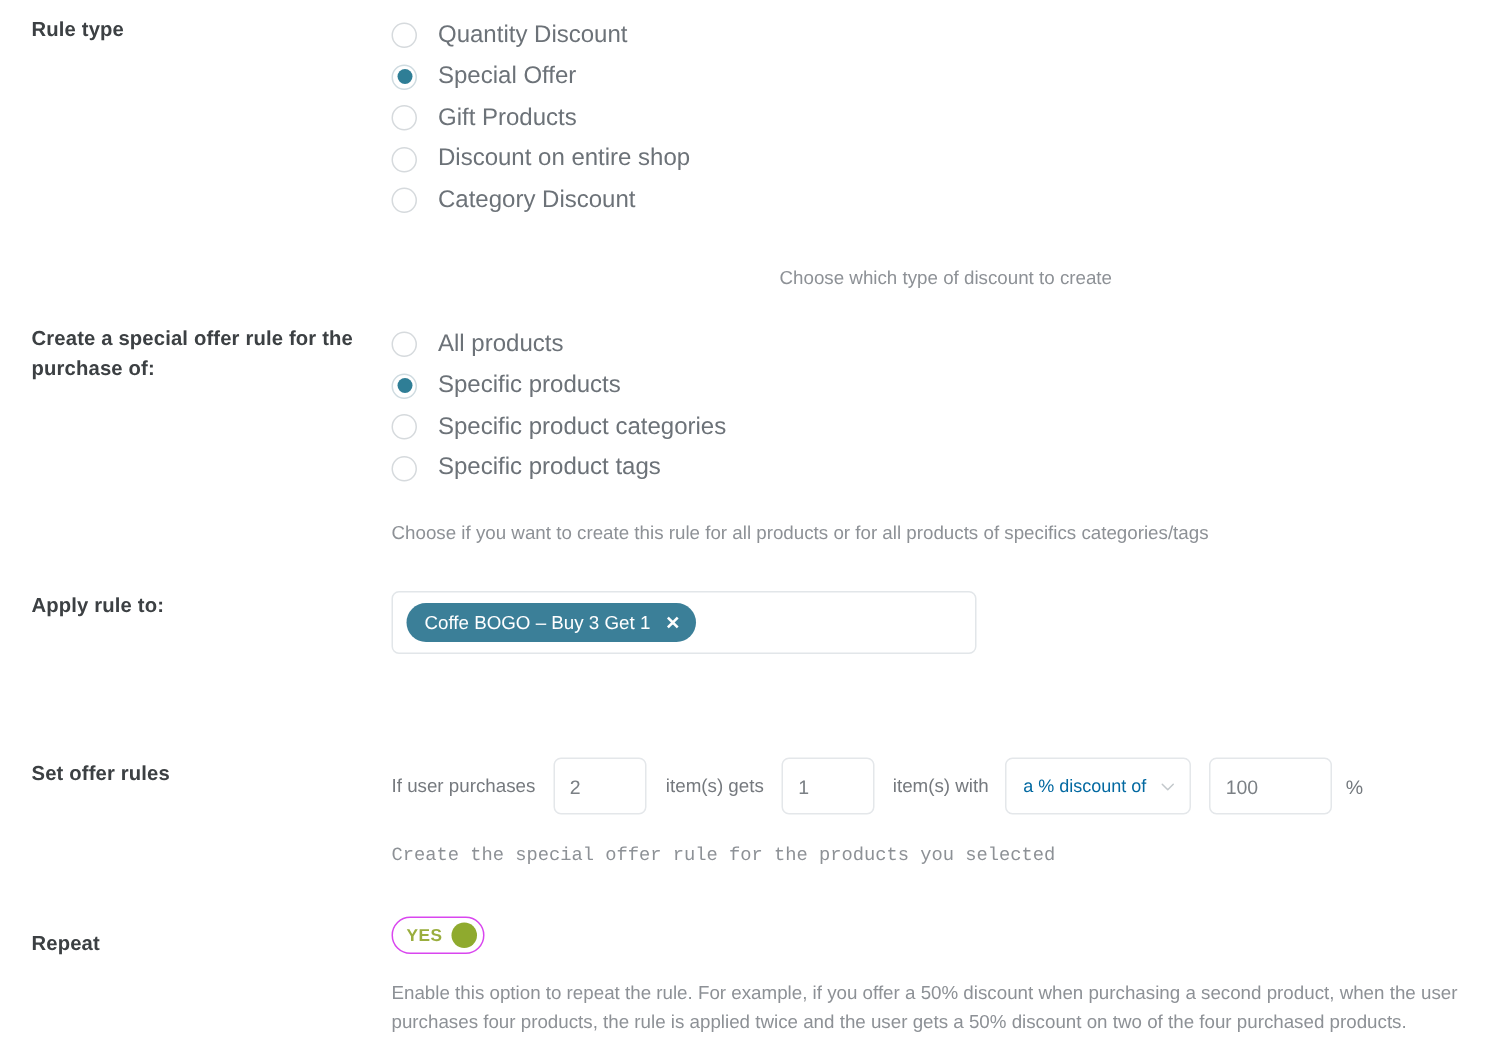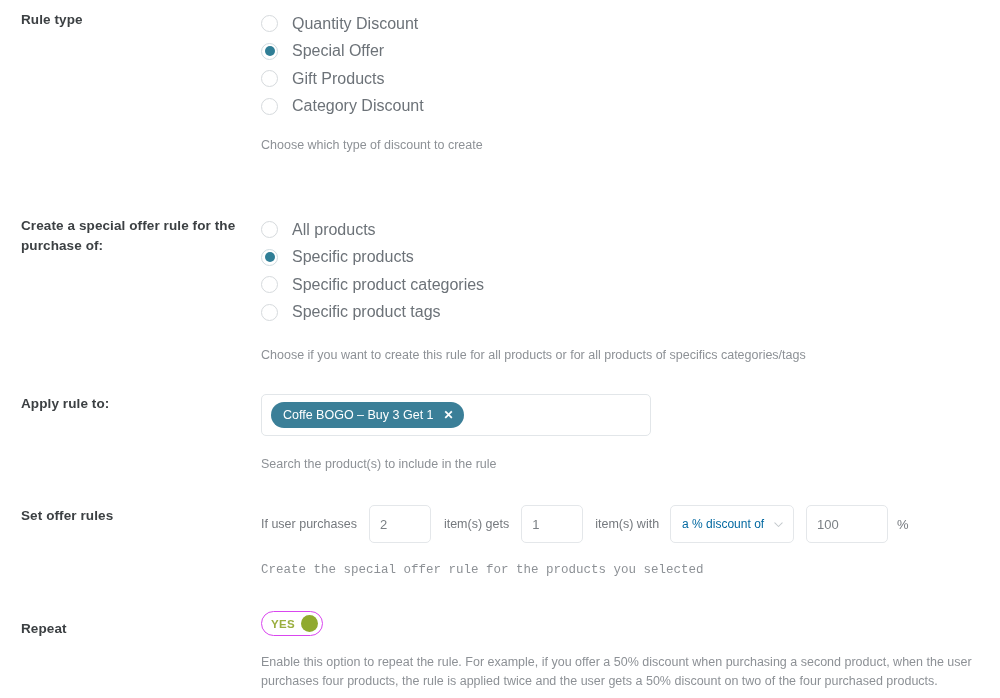--- a/index.html
+++ b/index.html
@@ -230,28 +230,32 @@
         <div class="radio-item checked">
           <span class="radio-mark"></span>
           <span class="radio-label">Special Offer</span>
         </div>
 
         <div class="radio-item">
           <span class="radio-mark"></span>
           <span class="radio-label">Gift Products</span>
         </div>
 
+        <div class="radio-item">
+          <span class="radio-mark"></span>
+          <span class="radio-label">Discount on entire shop</span>
+        </div>
 
         <div class="radio-item">
           <span class="radio-mark"></span>
           <span class="radio-label">Category Discount</span>
         </div>
 
       </div>
-      <div class="help-text" style="margin-top:16px;">Choose which type of discount to create</div>
+      <div class="help-text" style="margin-top:28px;text-align:center;">Choose which type of discount to create</div>
     </div>
   </div>
 
   <div class="field-row" style="top:216px;">
     <div class="field-label">Create a special offer rule for the purchase of:</div>
     <div class="field-control">
       <div class="radio-group">
 
         <div class="radio-item">
           <span class="radio-mark"></span>
@@ -280,21 +284,20 @@
 
   <div class="field-row" style="top:394px;">
     <div class="field-label">Apply rule to:</div>
     <div class="field-control">
       <div class="token-box">
         <span class="token">
           <span>Coffe BOGO – Buy 3 Get 1</span>
           <span class="token-remove">✕</span>
         </span>
       </div>
-      <div class="help-text" style="margin-top:19px;">Search the product(s) to include in the rule</div>
     </div>
   </div>
 
   <div class="field-row" style="top:506px;">
     <div class="field-label">Set offer rules</div>
     <div class="field-control" style="top:-4px;">
       <div class="inline-row">
         <span class="inline-text">If user purchases</span>
         <input class="num-input gap-12" type="text" value="2" style="">
         <span class="inline-text gap-13">item(s) gets</span>

